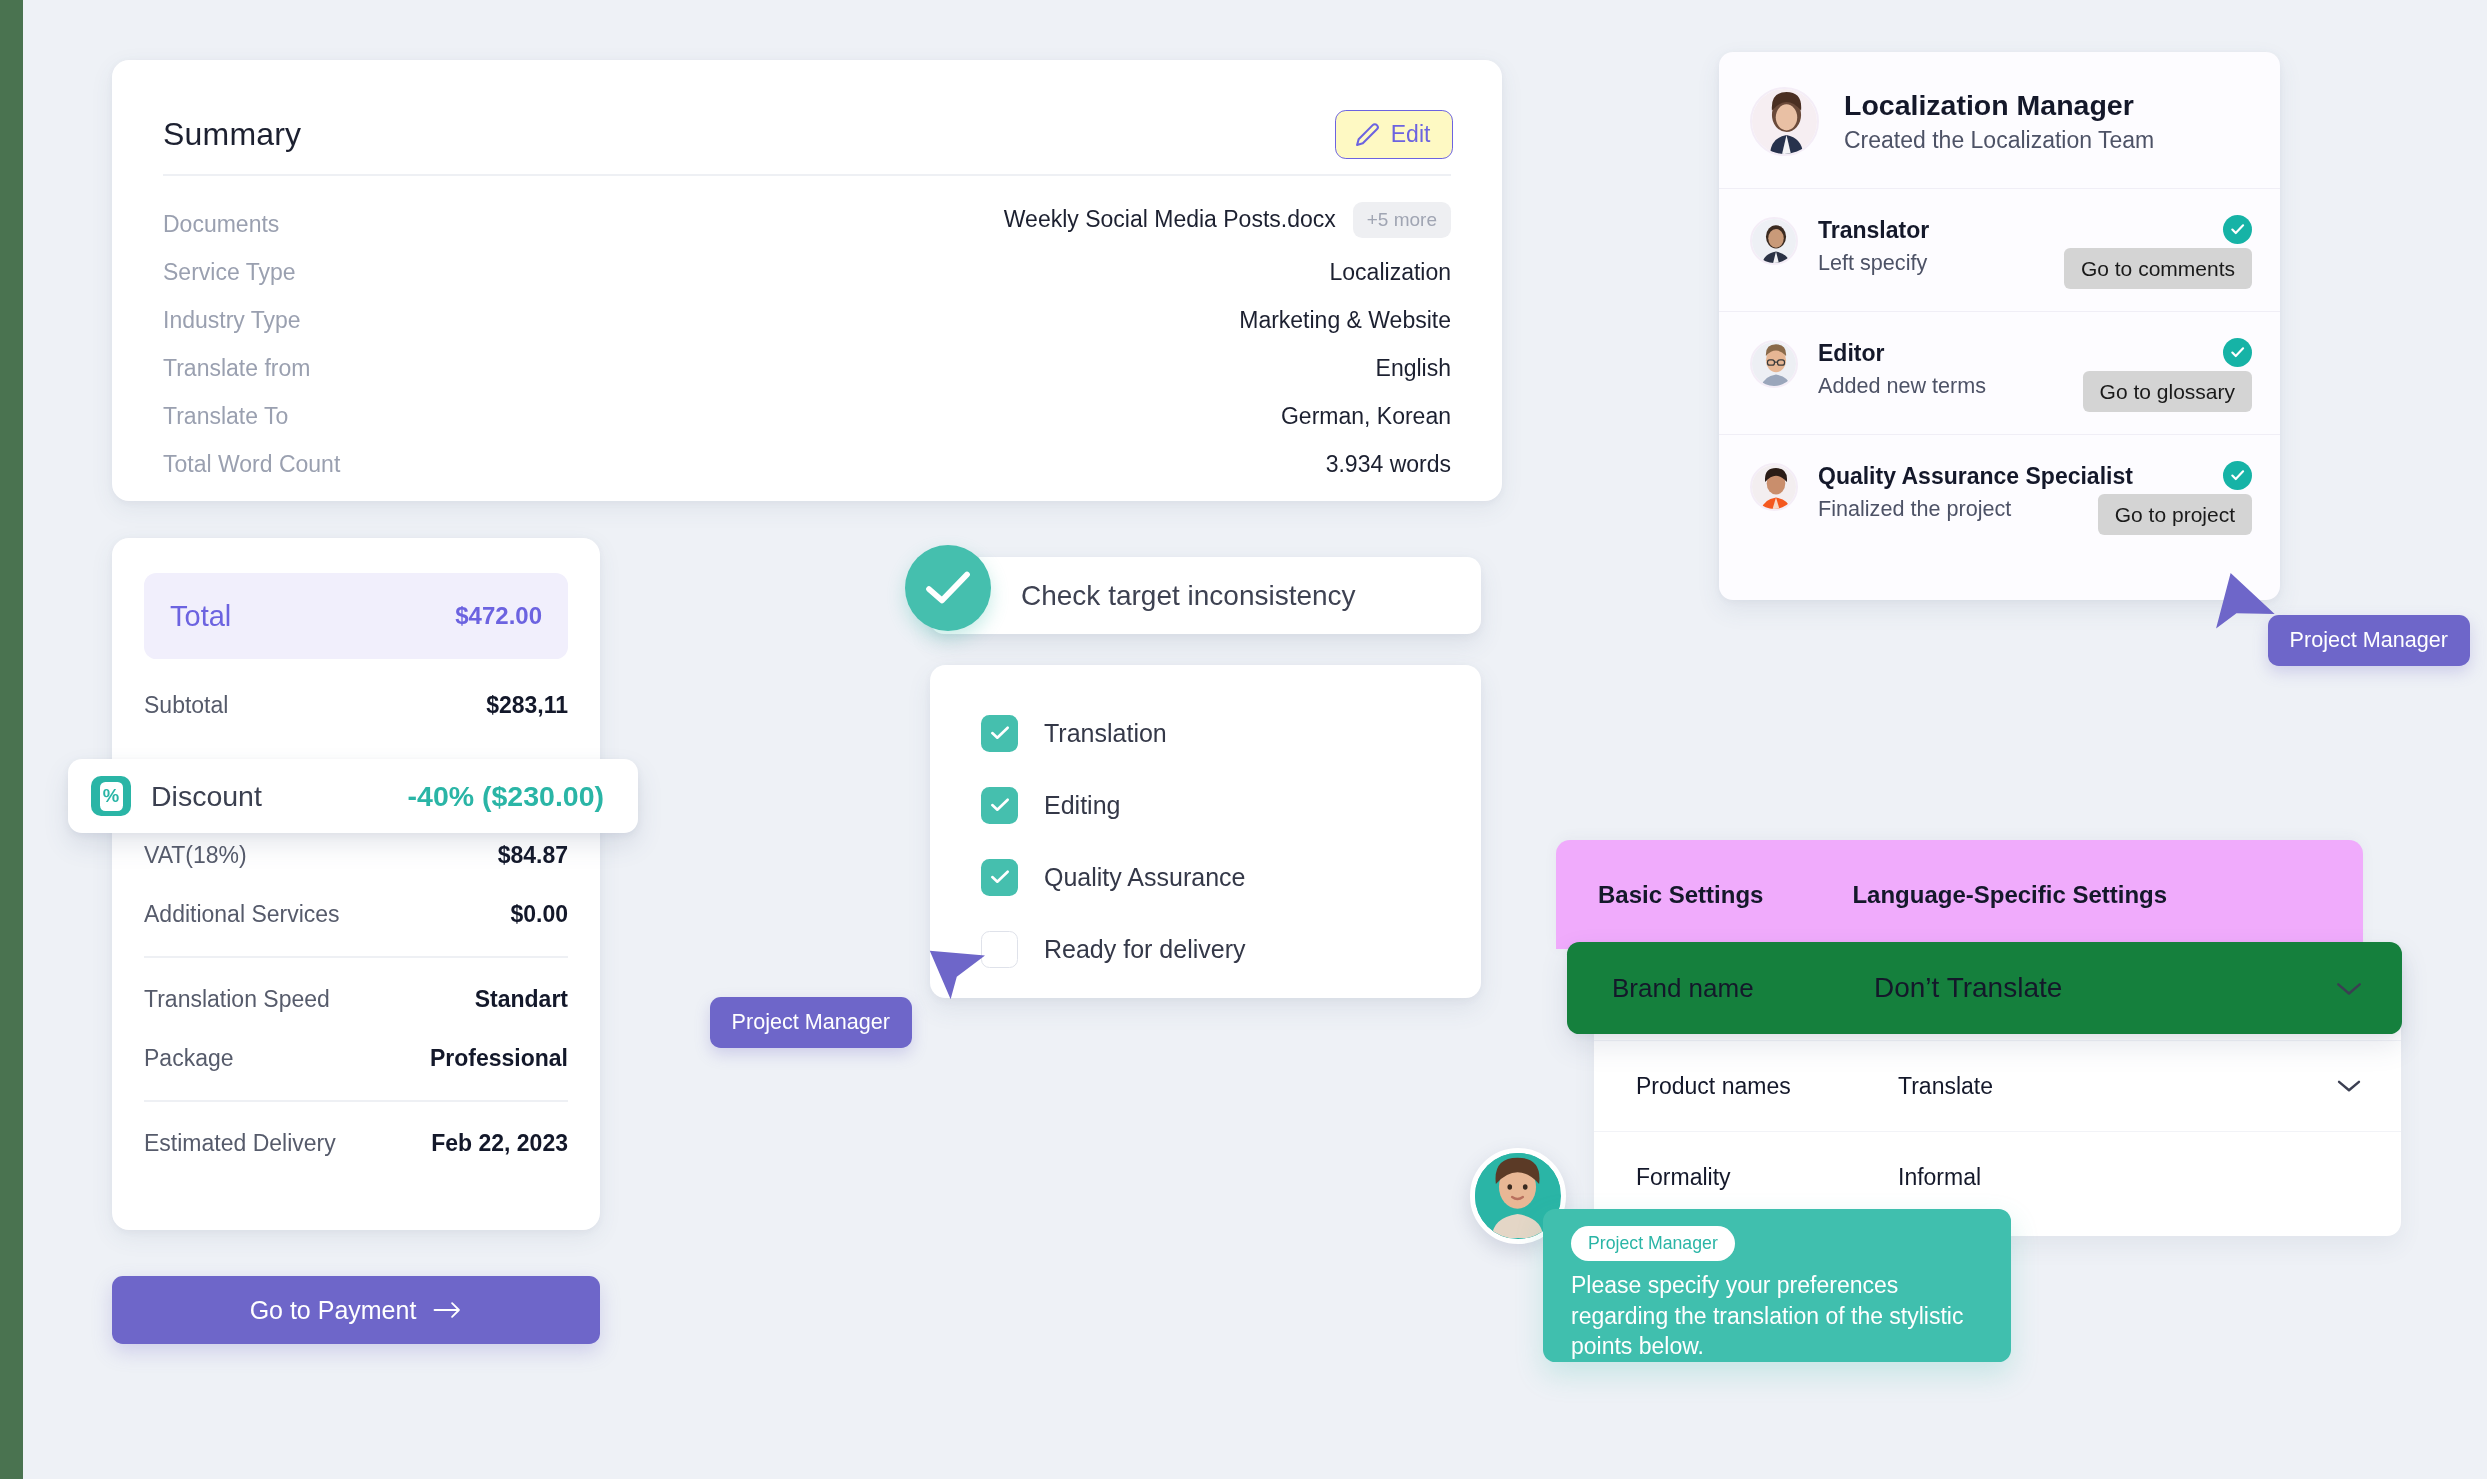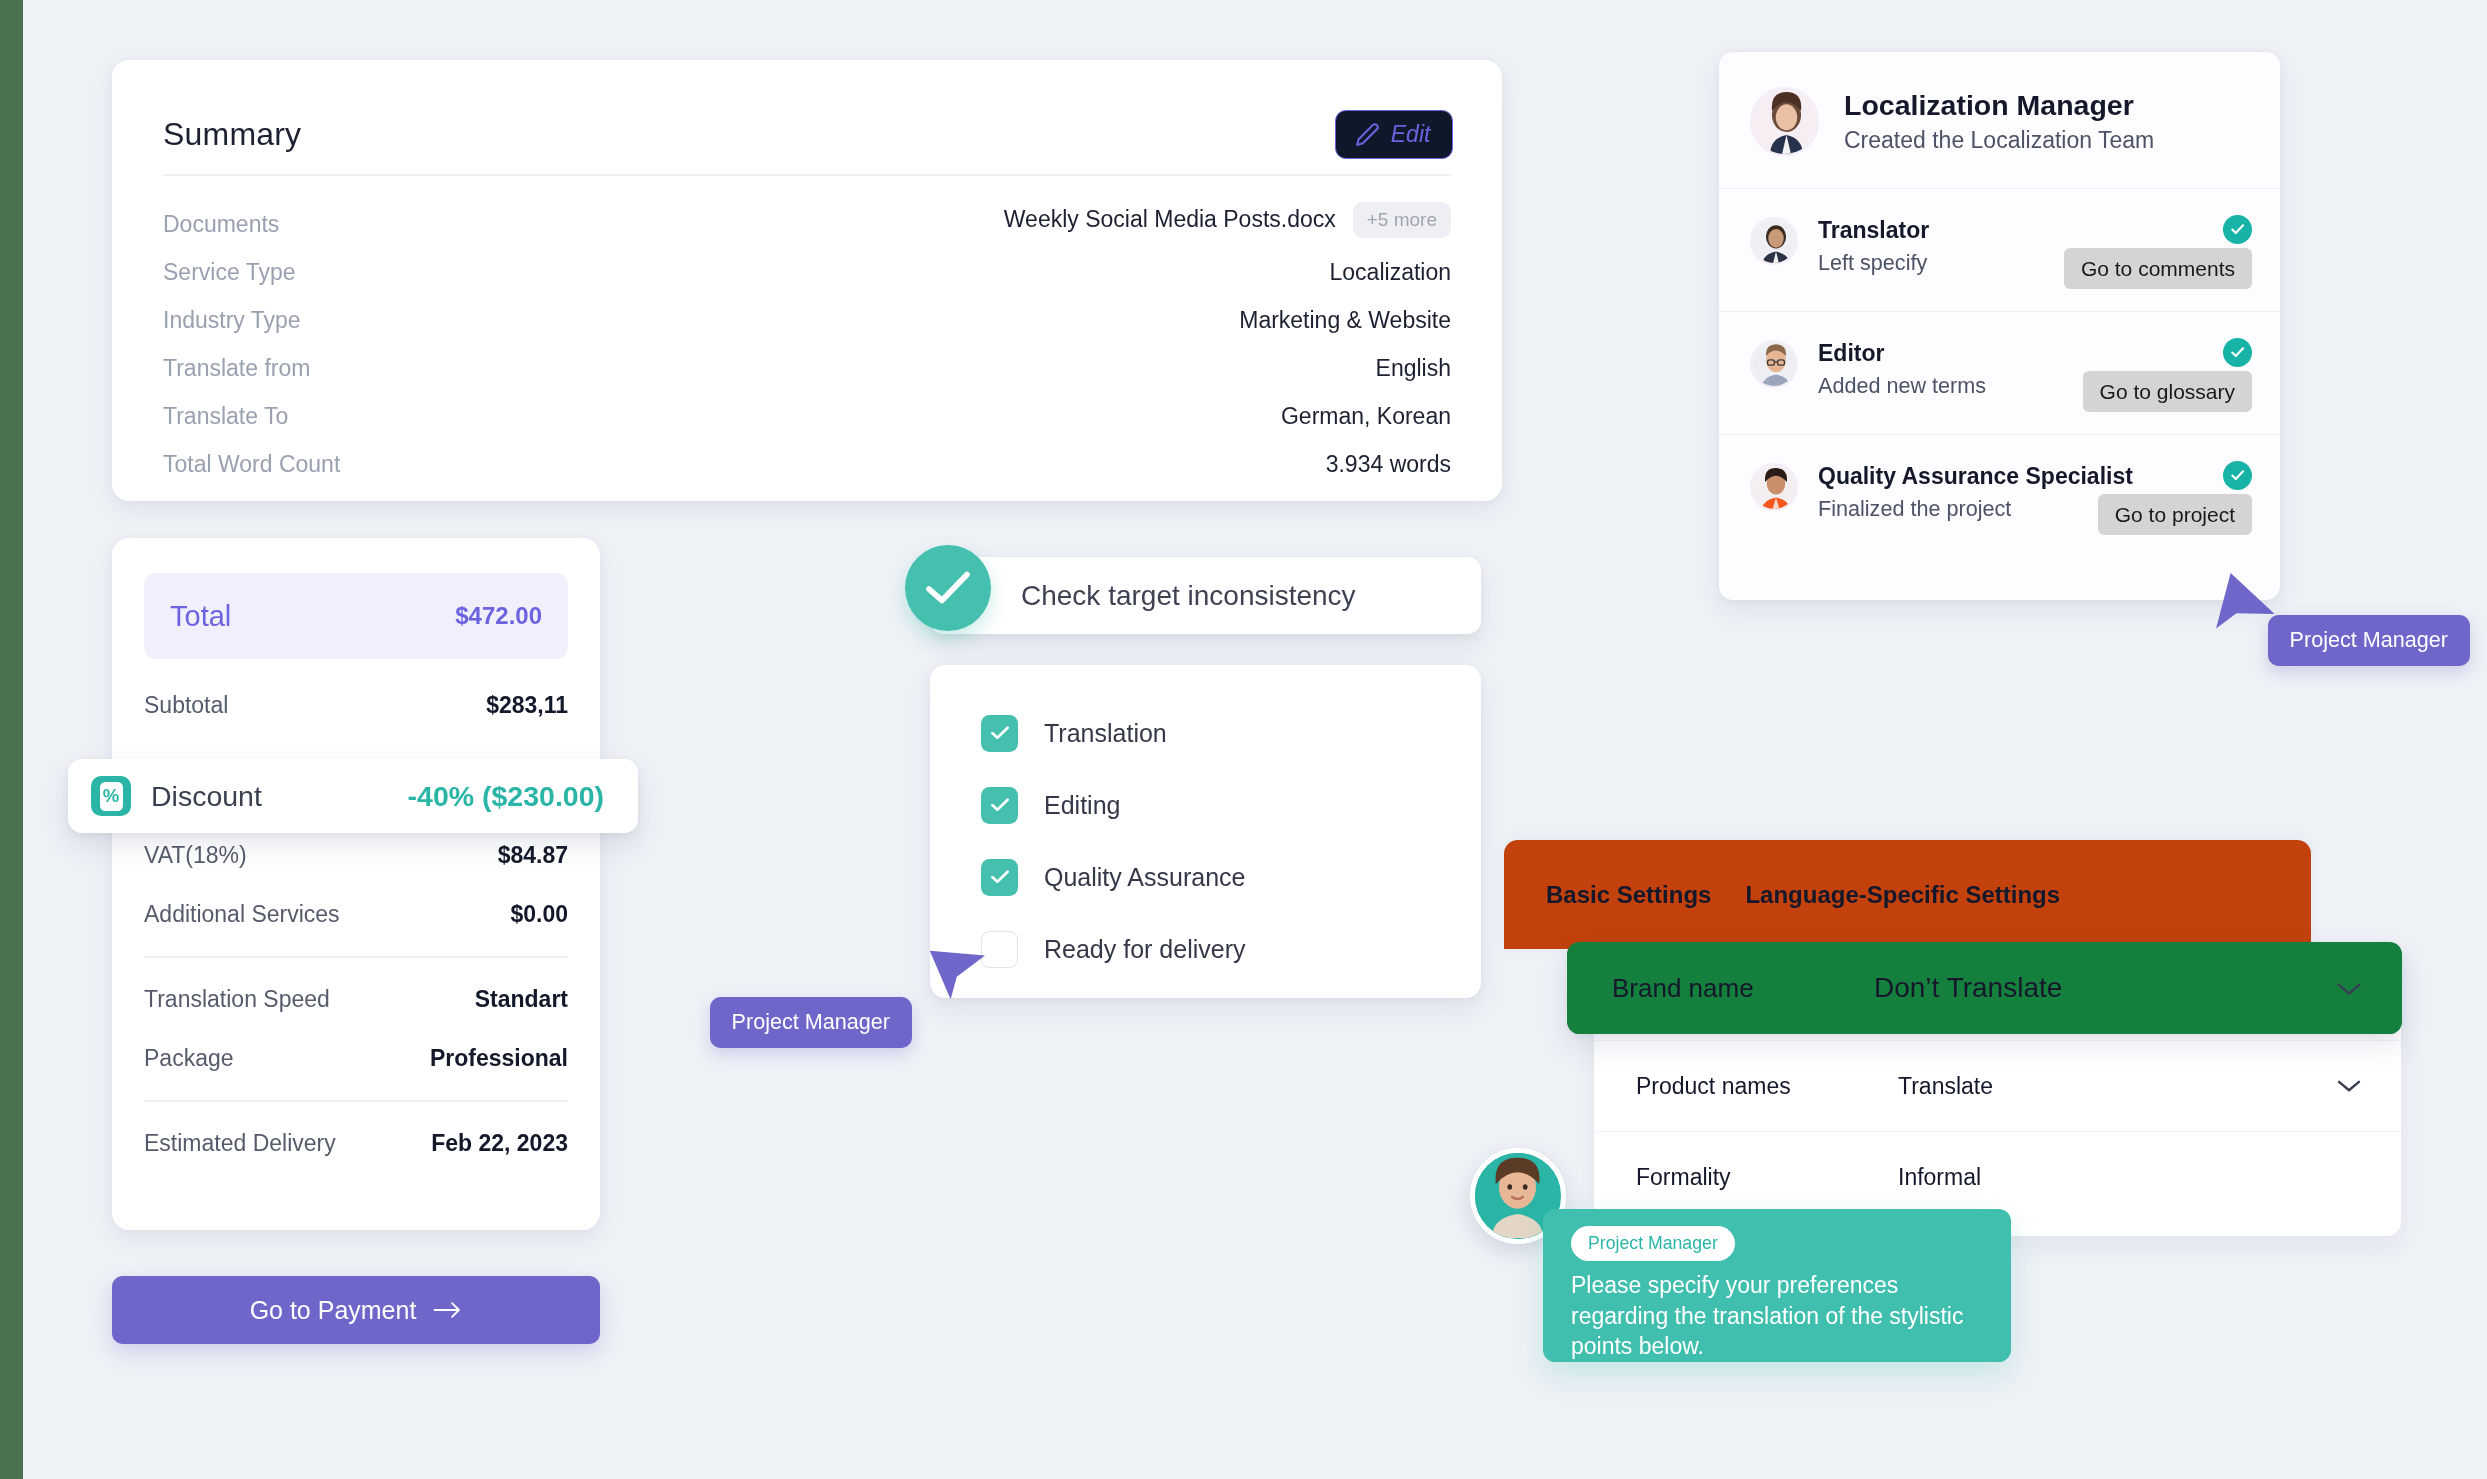--- a/index.html
+++ b/index.html
@@ -33,21 +33,21 @@
   #summary-card { left: 112px; top: 60px; width: 1390px; height: 441px; padding: 0; }
   .summary-head {
     display: flex; align-items: center; justify-content: space-between;
     padding: 35px 49px 0 51px; height: 114px;
   }
   .summary-title { font-size: 32px; color: #1c2030; font-weight: 400; letter-spacing: 0.2px;}
   .edit-btn {
     display: flex; align-items: center; gap: 10.8px;
     border: 1.5px solid #6c63e0; border-radius: 10.8px;
     padding: 10px 21.6px 10px 18.5px;
-    background: #0f172a; cursor: pointer; font-style: italic;
+    background: #fef9c3; cursor: pointer;
   }
   .edit-btn .lbl { color: #6c63e0; font-size: 23px; }
   .divider-h { height: 1.5px; background: #eef0f4; margin: 0 51px; }
   .summary-rows { padding: 14px 51px 0 51px; }
   .srow {
     display: flex; align-items: flex-end; justify-content: space-between;
     height: 48px; font-size: 23px;
   }
   .srow .k { color: #9aa0b0; }
   .srow .v { color: #1c2030; display: flex; align-items: center; gap: 17px;}
@@ -169,24 +169,24 @@
     display: flex; align-items: center; justify-content: center;
   }
   .goto-btn {
     position: absolute; right: 28px; bottom: 21.6px;
     background: #d4d4d4; color: #1a1a1a; border: none; border-radius: 6.2px;
     font-size: 21px; font-family: inherit; padding: 8.5px 17px; cursor: pointer;
   }
 
   
   #settings-tabs {
-    position: absolute; left: 1504px; top: 840px; width: 807px; height: 109px;
-    background: #c2410c; border-radius: 14px 14px 0 0;
+    position: absolute; left: 1556px; top: 840px; width: 807px; height: 109px;
+    background: #f0abfc; border-radius: 14px 14px 0 0;
     box-shadow: 0 -1.5px 14px rgba(70,85,120,0.05);
-    display: flex; align-items: center; gap: 34px; padding-left: 42px;
+    display: flex; align-items: center; gap: 89px; padding-left: 42px;
   }
   .tab { font-size: 24px; color: #14182a; font-weight: 700; cursor: pointer; }
   #settings-body {
     position: absolute; left: 1594px; top: 949px; width: 807px; height: 287px;
     background: #fff; border-radius: 0 0 14px 14px;
     box-shadow: 0 10.8px 23px rgba(70,85,120,0.07);
   }
   .set-row {
     display: flex; align-items: center; height: 91px;
     padding: 0 39px 0 42px; border-top: 1.5px solid #f2f3f7;

